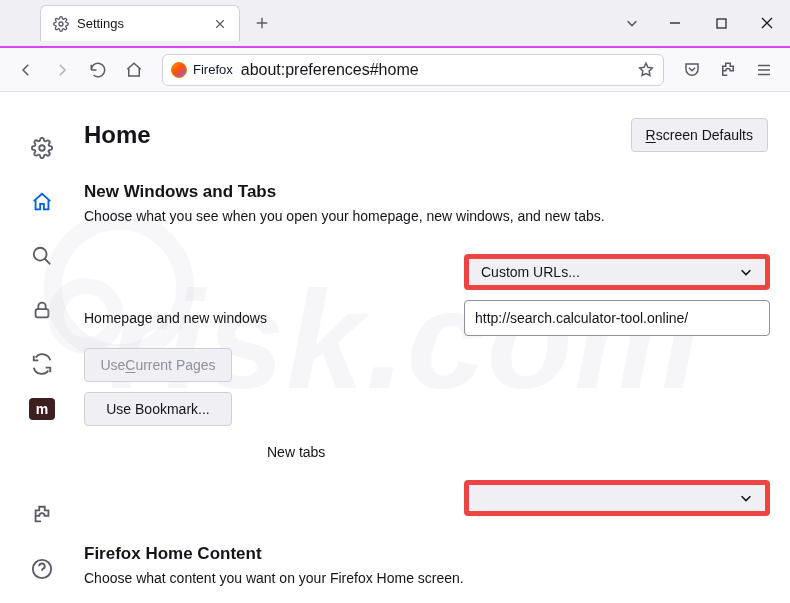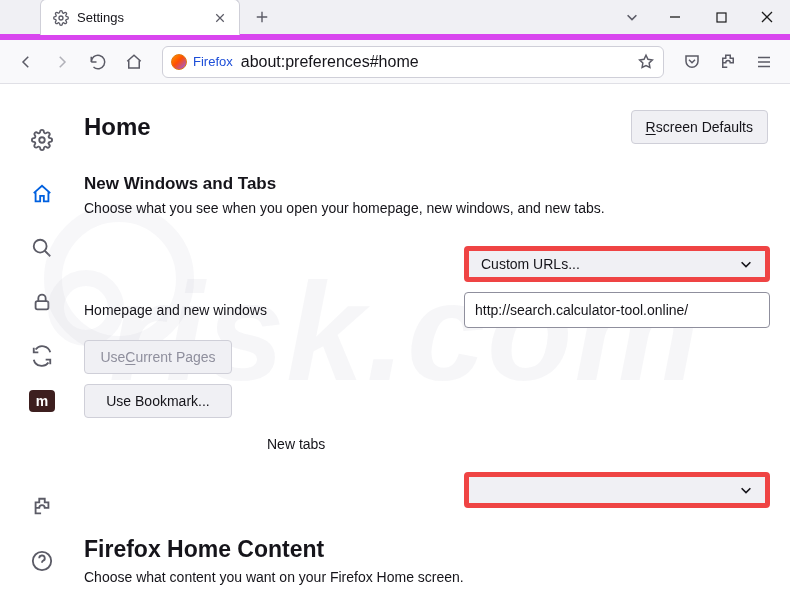--- a/index.html
+++ b/index.html
@@ -1,35 +1,35 @@
 <!DOCTYPE html>
 <html><head>
   <meta charset="utf-8">
   <style>
     * { box-sizing: border-box; margin: 0; padding: 0; font-family: "Segoe UI", Arial, sans-serif; }
     body { width: 790px; height: 603px; background: #fff; overflow: hidden; position: relative; }
 
     
-    .titlebar { display: flex; align-items: center; height: 40px; background: #f0f0f4; border-bottom: 6px solid #d946ef; }
+    .titlebar { display: flex; align-items: center; height: 48px; background: #f0f0f4; border-bottom: 2px solid #d946ef; }
     .tab { display: flex; align-items: center; background: #fff; border: 1px solid #cfcfd8; border-bottom: none; border-radius: 6px 6px 0 0; height: 36px; padding: 0 10px 0 12px; margin-left: 40px; min-width: 200px; gap: 8px; }
     .tab .gear { width: 16px; height: 16px; }
     .tab-title { font-size: 13px; color: #15141a; flex: 1; }
     .tab-close { width: 18px; height: 18px; display:flex; align-items:center; justify-content:center; color:#5b5b66; border-radius: 3px; font-size: 16px; line-height: 1; }
     .newtab { width: 32px; height: 32px; display:flex; align-items:center; justify-content:center; margin-left: 6px; color: #5b5b66; font-size: 20px; border-radius: 4px; }
     .tabs-dd { width: 32px; height: 32px; display:flex; align-items:center; justify-content:center; margin-left: auto; margin-right: 4px; color:#5b5b66; }
     .wincontrols { display: flex; gap: 0; }
     .winbtn { width: 46px; height: 44px; display:flex; align-items:center; justify-content:center; color:#1b1b1b; }
 
     
     .toolbar { display: flex; align-items: center; height: 44px; padding: 0 10px; gap: 4px; border-bottom: 1px solid #e0e0e6; background: #f9f9fb; }
     .tbtn { width: 32px; height: 32px; display:flex; align-items:center; justify-content:center; color:#5b5b66; border-radius: 4px; }
     .urlbar { flex: 1; display:flex; align-items:center; height: 32px; border: 1px solid #cfcfd8; background:#fff; border-radius: 6px; padding: 0 8px; gap: 8px; margin: 0 8px; }
     .identity { display:flex; align-items:center; gap: 6px; }
     .ff-badge { width: 16px; height: 16px; border-radius: 50%; background: linear-gradient(135deg,#ff9500 0%,#ff4f00 45%,#9059ff 100%); border:1px solid #e0760b;}
-    .identity-text { font-size: 13px; color: #1d4ed8; }
+    .identity-text { font-size: 13px; color: #0f172a; }
     .url-text { font-size: 16px; color: #15141a; }
     .url-spacer { flex: 1; }
     .star { color: #5b5b66; }
 
     
     .page { display: flex; height: calc(603px - 88px); position: relative; }
     .sidebar { width: 84px; display:flex; flex-direction:column; align-items:center; padding-top: 36px; gap: 14px; }
     .side-item { width: 40px; height: 40px; display:flex; align-items:center; justify-content:center; border-radius: 6px; color:#5b5b66; }
     .side-item.active { color: #0060df; }
     .side-spacer { flex: 1; }
@@ -51,21 +51,21 @@
 
     .form-row { display:flex; align-items:center; margin-bottom: 12px; gap: 20px; }
     .form-label { width: 320px; font-size: 14px; color:#15141a; }
     .right-col { margin-left: auto; width: 306px; }
     .select { width: 306px; height: 36px; border:5px solid #ef4444; border-radius:4px; background:#f0f0f4; display:flex; align-items:center; padding:0 12px; font-size:14px; color:#15141a; position:relative; }
     .select .chev { margin-left:auto; }
     .textfield { width: 306px; height: 36px; border:1px solid #8f8f9d; border-radius:4px; padding:0 10px; font-size:14px; color:#15141a; background:#fff; outline:none;}
     .btn-row { display:flex; gap: 10px; justify-content:flex-end; margin: 10px 0 18px 0; flex-direction: column; }
     .btn-row .btn { width: 148px; justify-content:center; }
 
-    .section2-h { font-size: 23px; font-weight: 600; color:#15141a; margin: 28px 0 6px 0; }
+    .section2-h { font-size: 17px; font-weight: 600; color:#15141a; margin: 28px 0 6px 0; }
 
     
     .wm { position:absolute; inset:0; pointer-events:none; display:flex; align-items:center; justify-content:center; }
     .wm-text { font-size: 140px; font-weight: 800; font-style: italic; color: rgba(200,200,210,0.16); letter-spacing: 2px; transform: translate(10px,-10px); white-space: nowrap; }
     .wm-circle { position:absolute; left:44px; top:120px; width:150px; height:150px; border-radius:50%; border: 18px solid rgba(200,200,210,0.14); }
     .wm-circle::after{ content:""; position:absolute; left:-14px; top:48px; width:44px; height:44px; border-radius:50%; border:16px solid rgba(200,200,210,0.14);}
 
     svg { display:block; }
   </style>
 </head>

